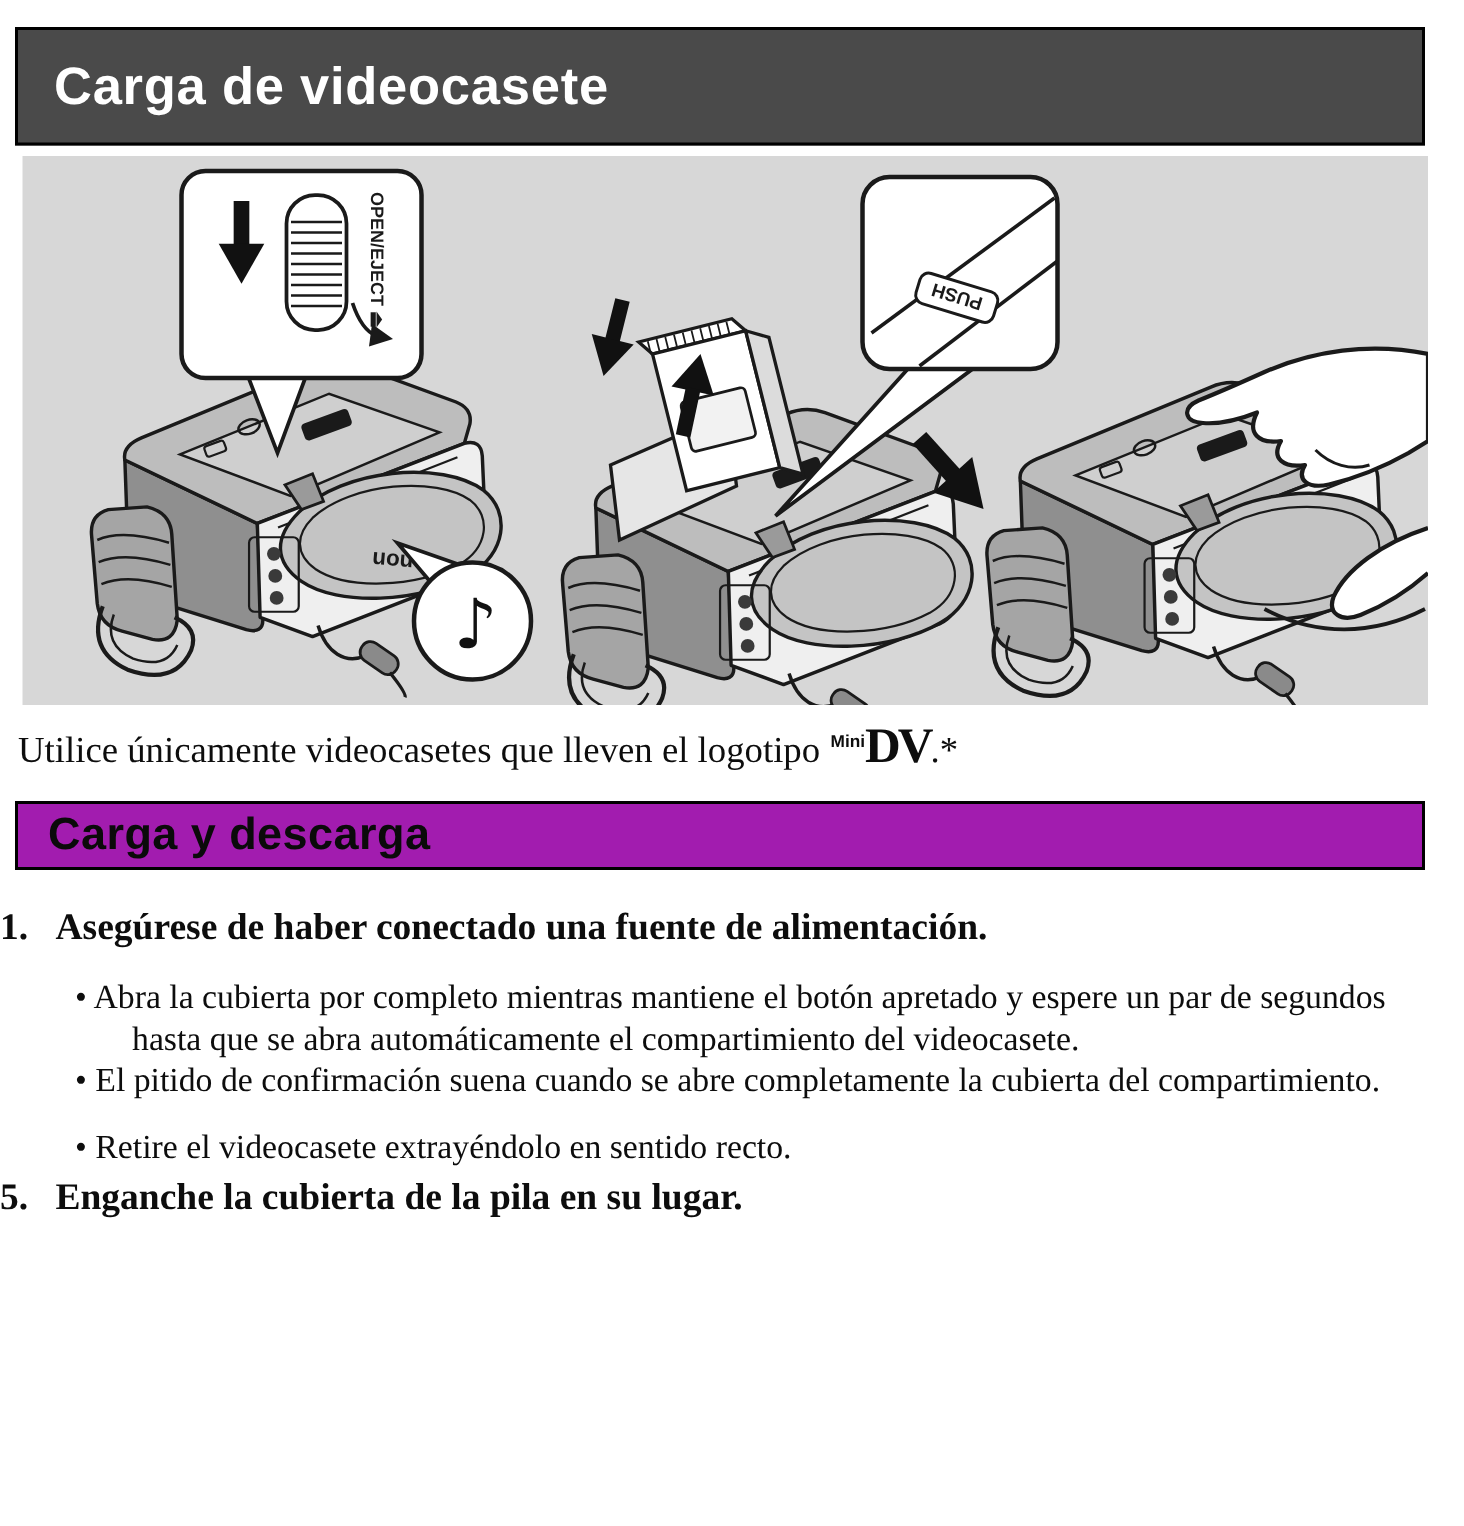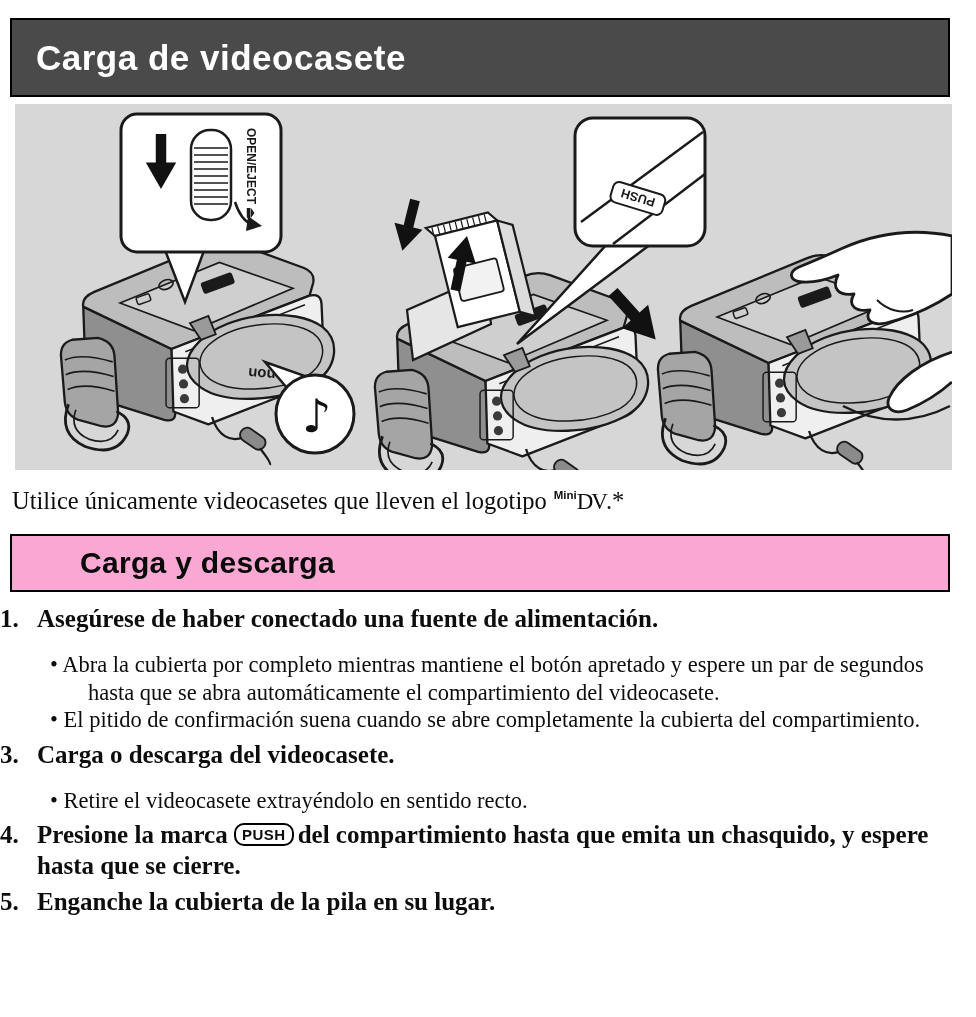--- a/index.html
+++ b/index.html
@@ -26,27 +26,27 @@
   }
   .note {
     position:absolute; left:12px; top:480px; width:950px;
     font-size:24.5px; line-height:30px; white-space:nowrap;
   }
   .note .mini {
     font-family:"Liberation Sans", sans-serif; font-weight:bold;
     font-size:11.5px; vertical-align:10px; margin-left:7px; letter-spacing:0;margin-top:28px;
   }
   .note .dv {
-    font-family:"Liberation Serif", serif; font-weight:normal;
-    font-size:23px; letter-spacing:-2px;
+    font-family:"Liberation Serif", serif; font-weight:bold;
+    font-size:33px; letter-spacing:-2px;
   }
   .section-bar {
-    position:absolute; left:10px; top:534px; width:940px; height:58px;
-    background:#f9a8d4; border:2px solid #000; box-sizing:border-box;
-    display:flex; align-items:center;padding-left:48px;
+    position:absolute; left:10px; top:534px; width:940px; height:46px;
+    background:#a21caf; border:2px solid #000; box-sizing:border-box;
+    display:flex; align-items:center;
   }
   .section-bar .section-text {
     font-family:"Liberation Sans", sans-serif; font-weight:bold;
     font-size:30px; color:#0a0a0a; padding-left:20px; letter-spacing:0.3px;
   }
   .steps {
     position:absolute; left:0; top:603px; width:950px;
   }
   .step { margin-bottom:5px; }
   .step-head {
@@ -206,24 +206,20 @@
     <div class="step">
       <div class="step-head"><span class="num">1.</span><span class="step-part">Asegúrese de haber conectado una fuente de alimentación.</span></div>
     </div>
     <div class="step">
       <ul class="bullets">
         <li class="bullet">Abra la cubierta por completo mientras mantiene el botón apretado y espere un par de segundos hasta que se abra automáticamente el compartimiento del videocasete.</li>
         <li class="bullet">El pitido de confirmación suena cuando se abre completamente la cubierta del compartimiento.</li>
       </ul>
     </div>
     <div class="step">
-      <div class="step-head"><span class="num">3.</span><span class="step-part">Carga o descarga del videocasete.</span></div>
       <ul class="bullets">
         <li class="bullet">Retire el videocasete extrayéndolo en sentido recto.</li>
       </ul>
     </div>
     <div class="step">
-      <div class="step-head"><span class="num">4.</span><span class="step-part">Presione la marca </span><span class="push-badge">PUSH</span><span class="step-part">del compartimiento hasta que emita un chasquido, y espere hasta que se cierre.</span></div>
-    </div>
-    <div class="step">
       <div class="step-head"><span class="num">5.</span><span class="step-part">Enganche la cubierta de la pila en su lugar.</span></div>
     </div>
   </div>
 
 </body></html>

